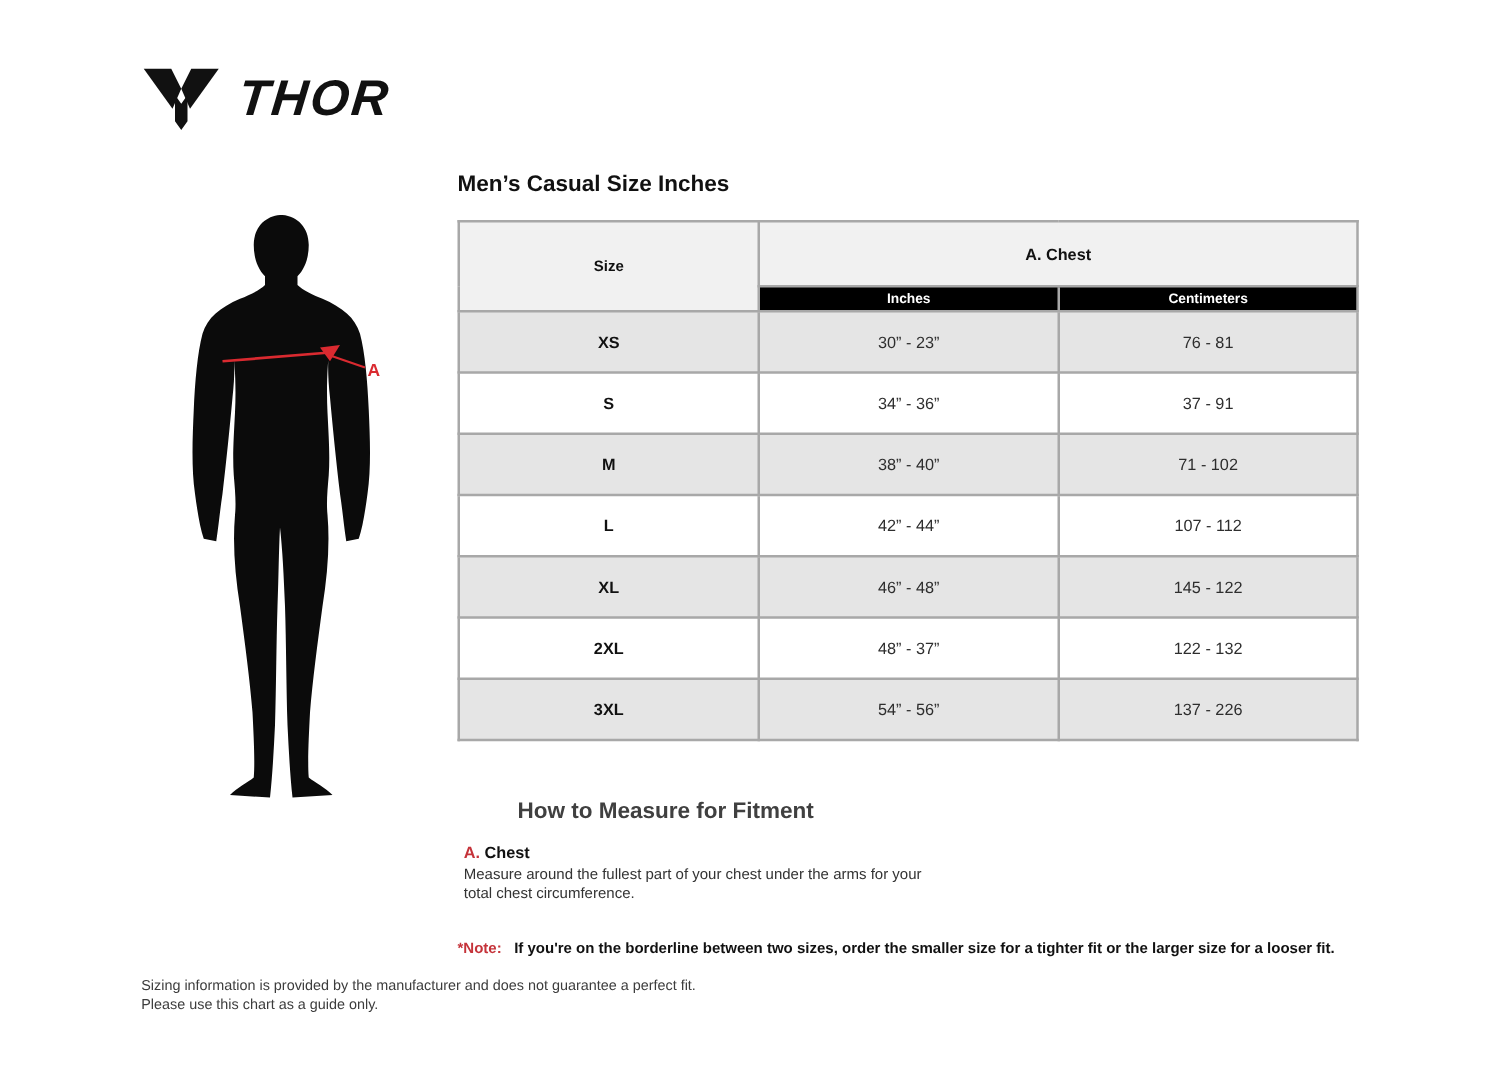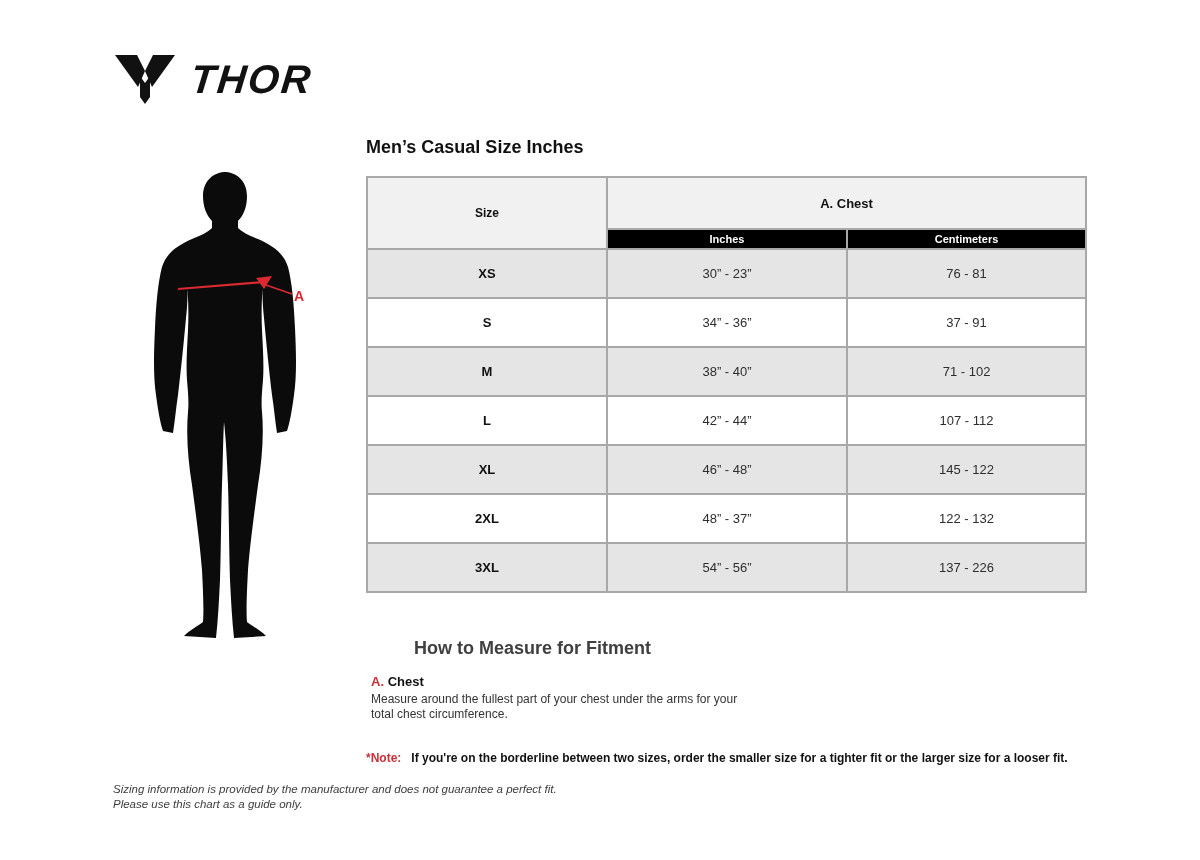--- a/index.html
+++ b/index.html
@@ -139,21 +139,20 @@
   }
 
   
   .footer-text {
     position: absolute;
     left: 113px;
     top: 782px;
     font-size: 11.5px;
     line-height: 15px;
     color: #3c3c3c;
-    font-style: italic;
   }
 </style>
 </head>
 <body>
 
 <div id="page">
 
   <div class="logo">
     <span class="logo-icon">
       <svg width="64" height="52" viewBox="0 0 64 52" xmlns="http://www.w3.org/2000/svg">

